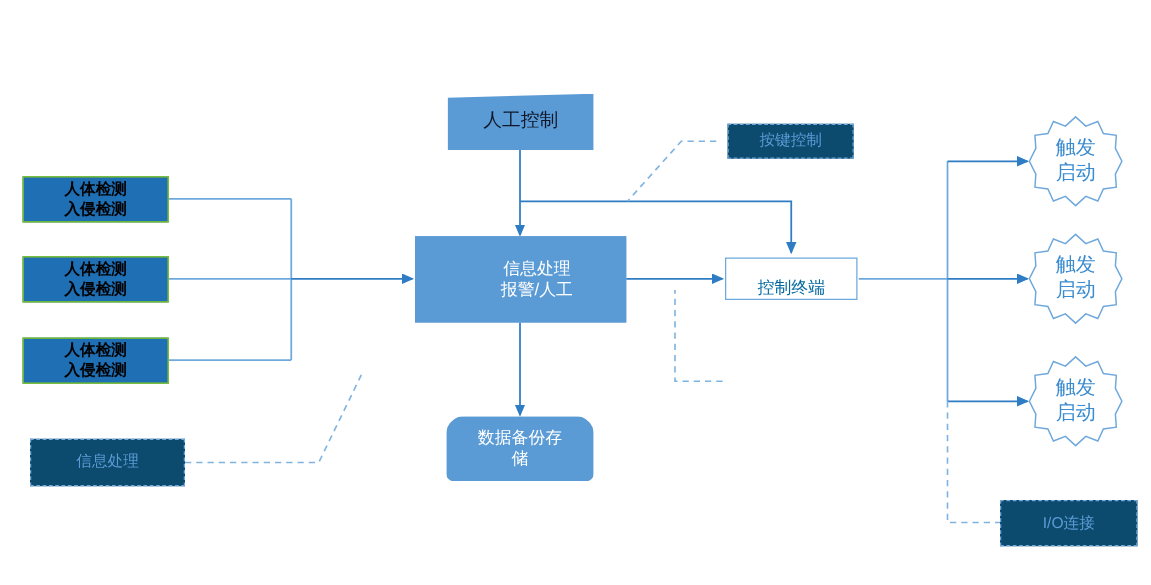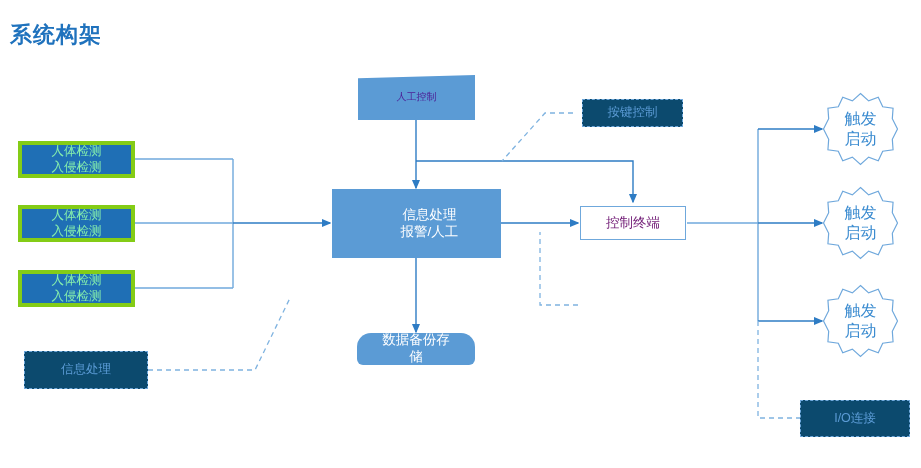--- a/index.html
+++ b/index.html
@@ -47,52 +47,54 @@
     line-height: 1.25;
   }
   .node .lbl {
     display: block;
     width: 100%;
     white-space: pre-line;
   }
   
   .sensor {
     background: #1F6FB5;
-    color: #86efac;
+    color: #000000;
     font-size: 12.5px;
-    border: 4px solid #84cc16;
+    border: 1px solid #84cc16;
+    font-weight: bold;
   }
   
   .proc {
     background: #5B9BD5;
     color: #ffffff;
     font-size: 13.5px;
     border: 1px solid #5B9BD5;
   }
   
   .slant {
     background: #5B9BD5;
-    color: #4c1d95;
-    font-size: 10px;
+    color: #0f172a;
+    font-size: 15px;
     clip-path: polygon(0% 7%, 100% 0%, 100% 100%, 0% 100%);
   }
   
   .storage {
     background: #5B9BD5;
     color: #ffffff;
     font-size: 13.5px;
     border-radius: 14px 14px 6px 6px;
     clip-path: polygon(0% 14%, 8% 0%, 92% 0%, 100% 14%, 100% 100%, 0% 100%);
   }
   
   .plain {
     background: #ffffff;
-    color: #701a75;
+    color: #0369a1;
     font-size: 13.5px;
     border: 1px solid #6FA8DC;
+    align-items: flex-end;
   }
   
   .dashed {
     background: #0c4a6e;
     color: #5B9BD5;
     font-size: 12.5px;
     border: 1px dashed #6FA8DC;
   }
   .dashed.multi { line-height: 1.35; font-size: 12px; }
   
@@ -107,21 +109,20 @@
     width: 100%;
     height: 100%;
   }
   .burst .lbl { position: relative; z-index: 2; }
 </style>
 </head>
 <body>
 
 <div id="diagram-root">
 
-  <div class="page-title">系统构架</div>
 
   <svg id="edges" viewBox="0 0 921 468" xmlns="http://www.w3.org/2000/svg">
     <defs>
       <marker id="arrow" markerWidth="7" markerHeight="7" refX="6" refY="3" orient="auto" markerUnits="strokeWidth">
         <path d="M0,0 L7,3 L0,6 z" fill="#2E7CC4"></path>
       </marker>
     </defs>
 
     <g stroke="#6FA8DC" stroke-width="1.4" fill="none">
 
@@ -179,21 +180,21 @@
 
   <div class="node slant" style="left:358px; top:75px; width:117px; height:45px;">
     <span class="lbl">人工控制</span>
   </div>
 
   <div class="node proc" style="left:332px; top:189px; width:169px; height:69px;padding-left:26px;">
     <span class="lbl">信息处理
 报警/人工</span>
   </div>
 
-  <div class="node storage" style="left:357px; top:333px; width:118px; height:32px;">
+  <div class="node storage" style="left:357px; top:333px; width:118px; height:52px;">
     <span class="lbl">数据备份存
 储</span>
   </div>
 
   <div class="node plain" style="left:580px; top:206px; width:106px; height:34px;">
     <span class="lbl">控制终端</span>
   </div>
 
   <div class="node dashed" style="left:582px; top:99px; width:101px; height:28px;">
     <span class="lbl">按键控制</span>

